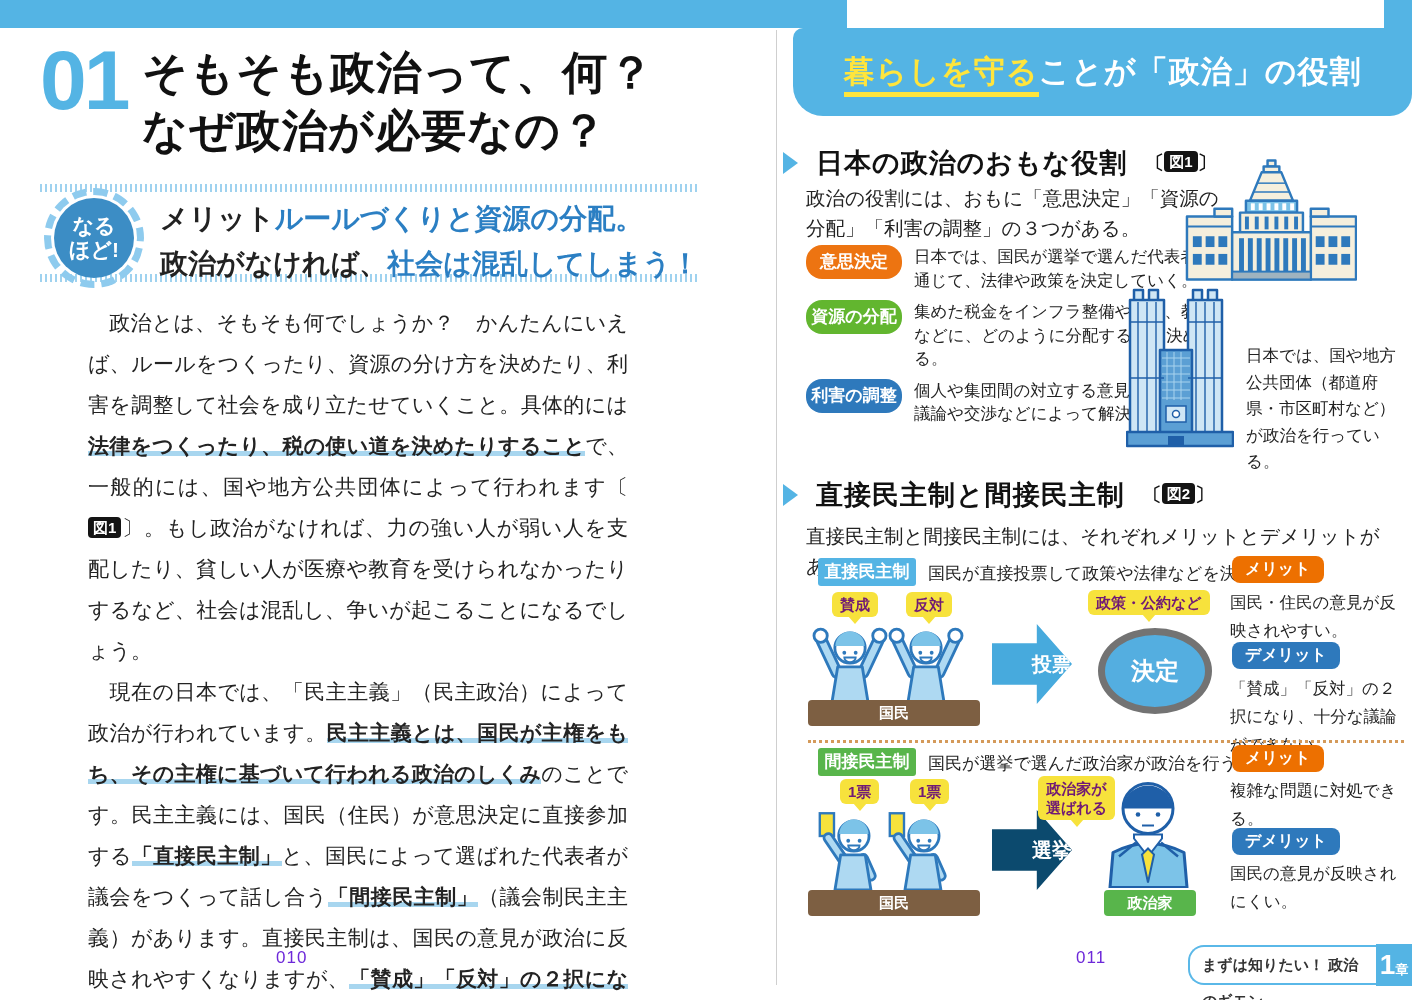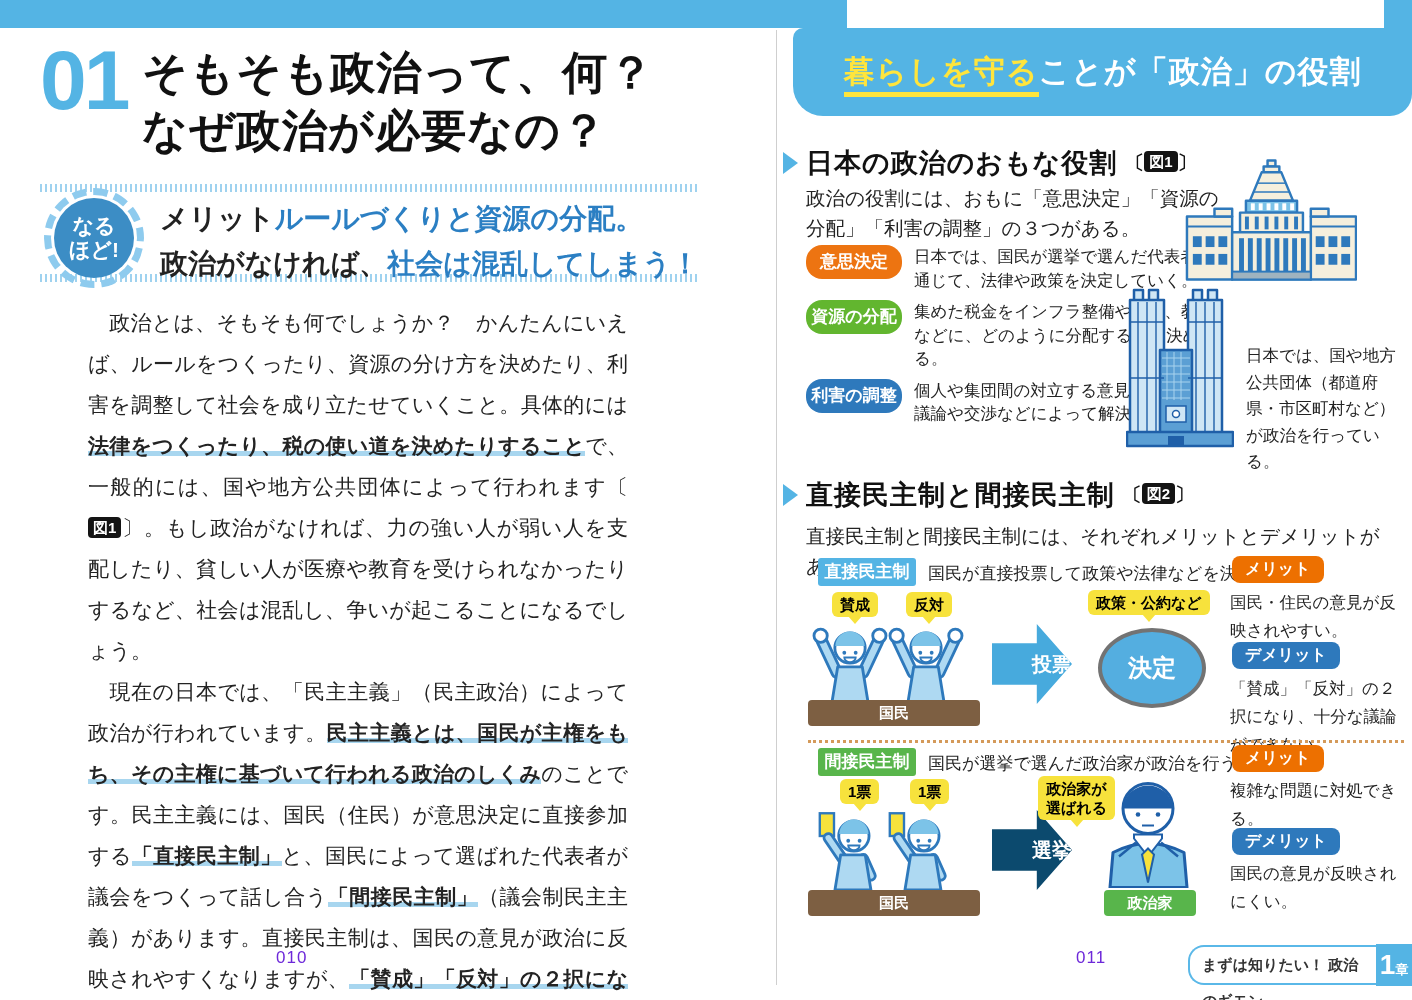--- a/index.html
+++ b/index.html
@@ -26,21 +26,21 @@
   .body-text{left:88px;top:302px;width:540px;font-size:21px;line-height:41px;text-align:justify;color:#232323;}
   .body-text p{margin:0;}
   .hl{font-weight:bold;background:linear-gradient(transparent 72%,#a8d6ef 72%,#a8d6ef 97%,transparent 97%);}
   .figbadge{display:inline-block;background:#141414;color:#fff;border-radius:4px;
     font-size:15px;line-height:21px;padding:0 5px;font-weight:bold;vertical-align:2px;}
   
   .banner{left:793px;top:28px;width:619px;height:88px;background:#54b4e4;
     border-radius:10px 0 22px 30px;display:flex;align-items:center;justify-content:center;}
   .banner-inner{font-size:31px;font-weight:900;color:#fff;letter-spacing:1px;}
   .banner-hl{color:#ffe53c;border-bottom:5px solid #ffe53c;padding-bottom:3px;}
-  .sec-head{display:flex;align-items:center;gap:8px;}
+  .sec-head{display:flex;align-items:center;gap:18px;}
   .sec1-head{left:783px;top:145px;}
   .sec2-head{left:783px;top:477px;}
   .tri{width:0;height:0;border-left:15px solid #54b4e4;border-top:11px solid transparent;border-bottom:11px solid transparent;}
   .sec-title{font-size:27px;font-weight:900;color:#111;letter-spacing:1px;}
   .figwrap{font-size:19px;font-weight:bold;color:#111;}
   .sec-intro{font-size:19.5px;line-height:30px;color:#232323;}
   .sec1-intro{left:806px;top:183px;width:420px;}
   .sec2-intro{left:806px;top:521px;width:580px;}
   .role-row{display:flex;gap:12px;margin-bottom:8px;align-items:flex-start;}
   .roles{left:806px;top:245px;width:420px;}
@@ -50,32 +50,32 @@
   .role-badge.green{background:#62b62f;}
   .role-badge.blue{background:#2e79bc;}
   .role-desc{width:302px;font-size:16.5px;line-height:23.5px;color:#232323;}
   .gov-caption{left:1246px;top:342px;width:160px;font-size:16.5px;line-height:26.5px;color:#232323;}
   .dbadge{height:28px;line-height:28px;width:98px;text-align:center;color:#fff;
     font-weight:900;font-size:17px;border-radius:3px;}
   .dbadge.direct{background:#54b4e4;}
   .dbadge.indirect{background:#58b54b;}
   .dd-desc{font-size:17px;color:#232323;}
   .bubble{background:#f7e23c;border-radius:6px;font-weight:bold;font-size:15px;
-    padding:3px 8px;color:#000000;line-height:19px;text-align:center;}
+    padding:3px 8px;color:#701a75;line-height:19px;text-align:center;}
   .bubble::after{content:"";position:absolute;bottom:-7px;left:50%;transform:translateX(-50%);
     border:7px solid transparent;border-top:8px solid #f7e23c;border-bottom:0;}
   .bar{height:26px;line-height:26px;border-radius:4px;color:#fff;font-weight:bold;
     font-size:15px;text-align:center;}
   .bar.brown{background:#7d5f42;}
   .bar.green{background:#58b54b;}
   .arrow{width:80px;height:80px;display:flex;align-items:center;color:#fff;font-weight:900;font-size:20px;}
   .arrow .lbl{width:58%;text-align:center;margin-left:40px;}
   .arrow.blue{background:#47aadd;clip-path:polygon(0 24%,56% 24%,56% 0,100% 50%,56% 100%,56% 76%,0 76%);}
   .arrow.green{background:#0c4a6e;clip-path:polygon(0 24%,56% 24%,56% 0,100% 50%,56% 100%,56% 76%,0 76%);}
-  .kettei{width:100px;height:72px;background:#54aee0;border:4px solid #737373;border-radius:50%;
+  .kettei{width:100px;height:72px;background:#54aee0;border:7px solid #737373;border-radius:50%;
     color:#fff;font-size:24px;font-weight:900;display:flex;align-items:center;justify-content:center;}
   .mbadge{display:inline-block;color:#fff;font-weight:bold;font-size:16px;padding:3px 13px;border-radius:8px;}
   .mbadge.orange{background:#ed7000;}
   .mbadge.blue{background:#2e79bc;}
   .mtext{width:176px;font-size:16.5px;line-height:28px;color:#232323;}
   .dots-sep{left:808px;top:740px;width:596px;height:0;border-top:3px dotted #d49a5a;}
   .footer-badge{left:1188px;top:944px;display:flex;align-items:center;}
   .fb-pill{background:#fff;border:2px solid #5ab8e8;border-right:none;border-radius:16px 0 0 16px;
     height:36px;line-height:36px;padding:0 12px;font-size:15px;font-weight:bold;color:#333;}
   .fb-chapter{width:48px;height:42px;background:#54b4e4;color:#fff;display:flex;

